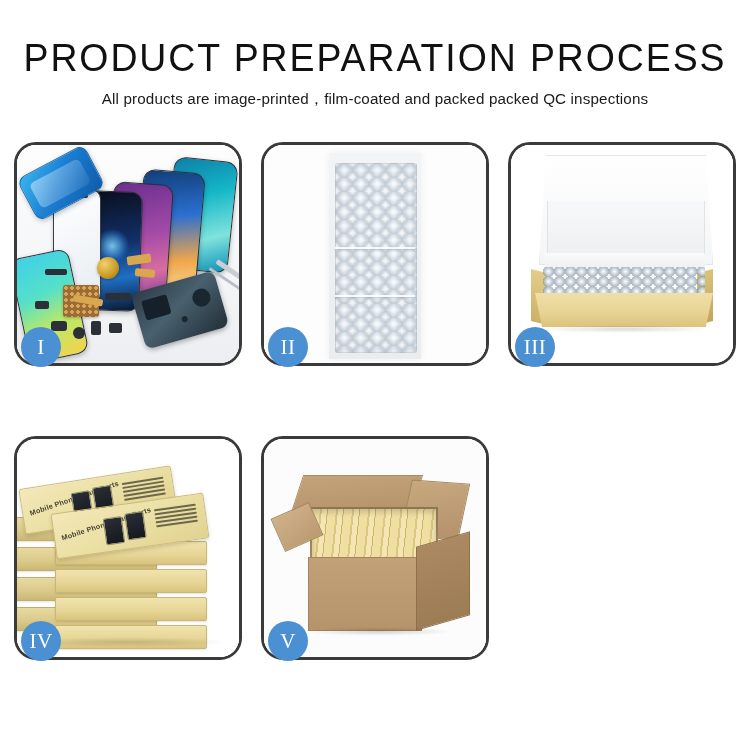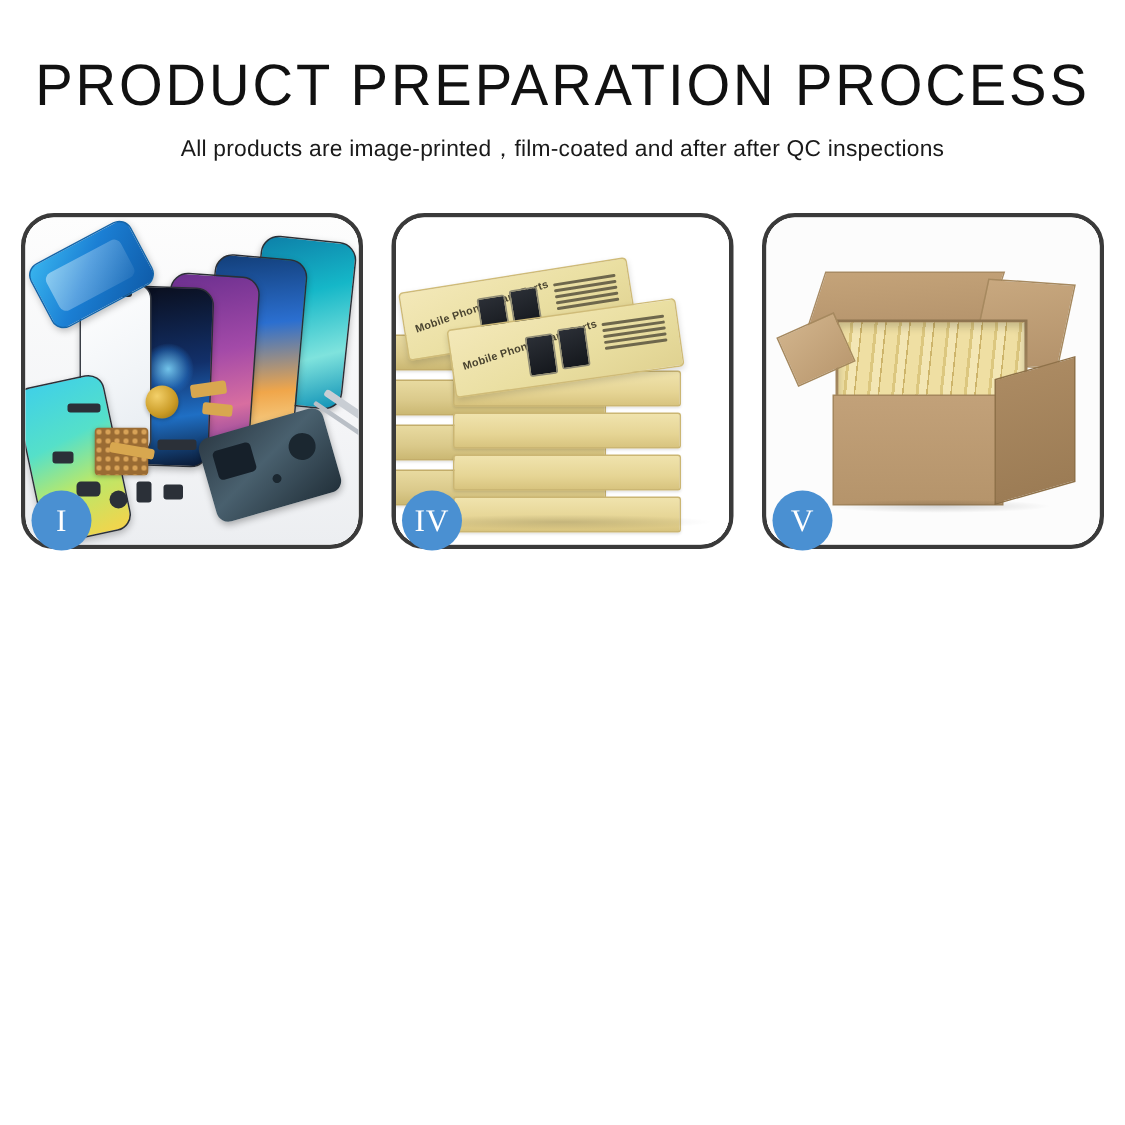--- a/index.html
+++ b/index.html
@@ -465,21 +465,21 @@
   .c6-shadow {
     position:absolute; left: 24px; top: 164px; width: 178px; height: 10px;
     background: radial-gradient(ellipse at center, rgba(0,0,0,0.12), rgba(0,0,0,0) 70%);
   }
 </style>
 </head>
 <body>
 
 <div class="header">
   <h1 class="title">PRODUCT PREPARATION PROCESS</h1>
-  <p class="subtitle">All products are image-printed，film-coated and after after QC inspections</p>
+  <p class="subtitle">All products are image-printed，film-coated and packed packed QC inspections</p>
 </div>
 
 <div class="grid">
 
   <div class="panel">
     <div class="panel-inner">
       <div class="p1-bg"></div>
       <div class="phone ph5"></div>
       <div class="phone ph4"></div>
       <div class="phone ph3"></div>
@@ -498,21 +498,45 @@
       <div class="chip c6"></div>
       <div class="chip c7"></div>
       <div class="flex f1"></div>
       <div class="flex f2"></div>
       <div class="flex f3"></div>
       <div class="tweezer"></div>
     </div>
     <div class="badge">I</div>
   </div>
 
-
+  <div class="panel">
+    <div class="panel-inner">
+      <div class="p2-bg"></div>
+      <div class="wrap-strip"></div>
+      <div class="bubbles"></div>
+      <div class="seam seam-a"></div>
+      <div class="seam seam-b"></div>
+    </div>
+    <div class="badge">II</div>
+  </div>
+
+  <div class="panel">
+    <div class="panel-inner">
+      <div class="p3-bg"></div>
+      <div class="b3-lid"></div>
+      <div class="b3-innerwall"></div>
+      <div class="b3-leftflap"></div>
+      <div class="b3-rightflap"></div>
+      <div class="b3-foam"></div>
+      <div class="b3-bubbles"></div>
+      <div class="b3-front"></div>
+      <div class="b3-shadow"></div>
+    </div>
+    <div class="badge">III</div>
+  </div>
 
   <div class="panel">
     <div class="panel-inner">
       <div class="p4-bg"></div>
       <div class="stackwrap">
 
         <div class="sbox-side" style="top:66px;"></div>
         <div class="sbox-side" style="top:96px;"></div>
         <div class="sbox-side" style="top:126px;"></div>
         <div class="sbox-side" style="top:156px;"></div>

